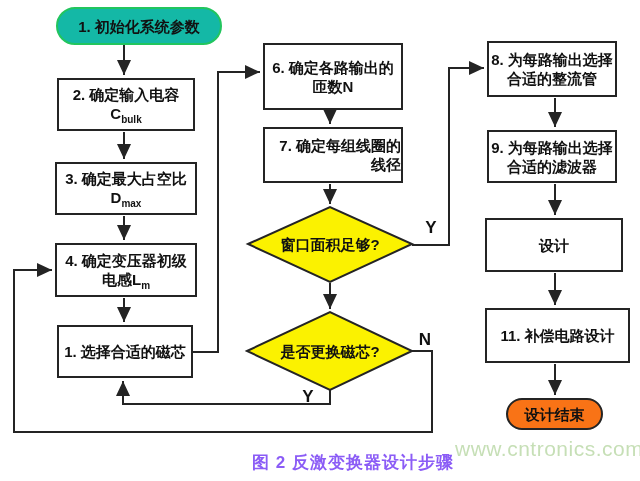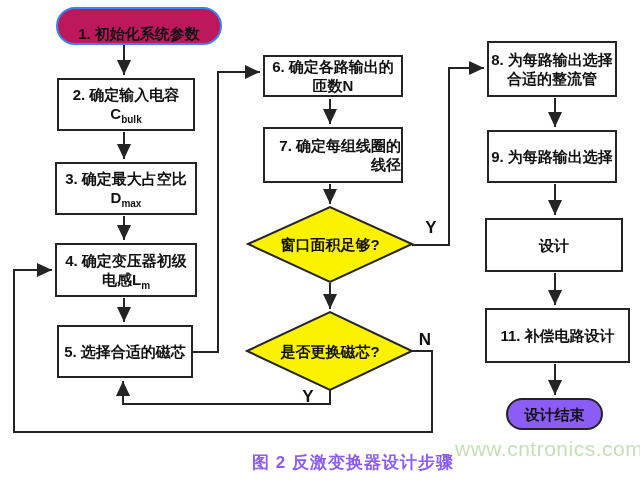--- a/index.html
+++ b/index.html
@@ -8,22 +8,22 @@
     font-family:"Liberation Sans","DejaVu Sans",sans-serif;overflow:hidden;
   }
   #wires{position:absolute;left:0;top:0;z-index:1;}
   .node{
     position:absolute;z-index:2;display:flex;flex-direction:column;
     align-items:center;justify-content:center;text-align:center;
     color:#111;font-weight:bold;font-size:15px;line-height:19px;
     box-sizing:border-box;
   }
   .rect{border:2px solid #242424;background:#ffffff;}
-  .terminator{border:2px solid #3b82f6;background:#be185d;border-radius:19px;justify-content:flex-end;}
-  .terminator-end{border:2px solid #242424;background:#8b5cf6;border-radius:17px;}
+  .terminator{border:2px solid #22c55e;background:#14b8a6;border-radius:19px;}
+  .terminator-end{border:2px solid #242424;background:#f97316;border-radius:17px;}
   .dtext{z-index:3;background:transparent;}
   sub{font-size:10px;font-weight:bold;line-height:9px;}
   .branch-label{
     position:absolute;z-index:3;font-weight:bold;font-size:17px;color:#111;
     width:22px;height:20px;display:flex;align-items:center;justify-content:center;
   }
   .caption{
     position:absolute;z-index:2;left:238px;top:451px;width:230px;height:24px;
     text-align:center;font-weight:bold;font-size:17px;color:#8b5cf6;
     letter-spacing:1px;line-height:24px;
@@ -84,24 +84,24 @@
     <div>3. 确定最大占空比</div>
     <div><span>D</span><sub>max</sub></div>
   </div>
 
   <div class="node rect" style="left:55px;top:243px;width:142px;height:54px;">
     <div>4. 确定变压器初级</div>
     <div><span>电感L</span><sub>m</sub></div>
   </div>
 
   <div class="node rect" style="left:57px;top:325px;width:136px;height:53px;">
-    <div>5. 选择合适的磁芯</div>
+    <div>1. 选择合适的磁芯</div>
   </div>
 
-  <div class="node rect" style="left:263px;top:43px;width:140px;height:42px;margin-top:12px;">
+  <div class="node rect" style="left:263px;top:43px;width:140px;height:67px;">
     <div>6. 确定各路输出的</div>
     <div>匝数N</div>
   </div>
 
   <div class="node rect" style="left:263px;top:127px;width:140px;height:56px;align-items:flex-end;">
     <div>7. 确定每组线圈的</div>
     <div>线径</div>
   </div>
 
   <div class="node dtext" style="left:258px;top:338px;width:144px;height:26px;">是否更换磁芯?</div>
@@ -111,20 +111,21 @@
   <div class="branch-label" style="left:414px;top:330px;">N</div>
   <div class="branch-label" style="left:297px;top:387px;">Y</div>
 
   <div class="node rect" style="left:487px;top:41px;width:130px;height:56px;">
     <div>8. 为每路输出选择</div>
     <div>合适的整流管</div>
   </div>
 
   <div class="node rect" style="left:487px;top:130px;width:130px;height:53px;">
     <div>9. 为每路输出选择</div>
+    <div>合适的滤波器</div>
   </div>
 
   <div class="node rect" style="left:485px;top:218px;width:138px;height:54px;">
     <div>设计</div>
   </div>
 
   <div class="node rect" style="left:485px;top:308px;width:145px;height:55px;">
     <div>11. 补偿电路设计</div>
   </div>
 

